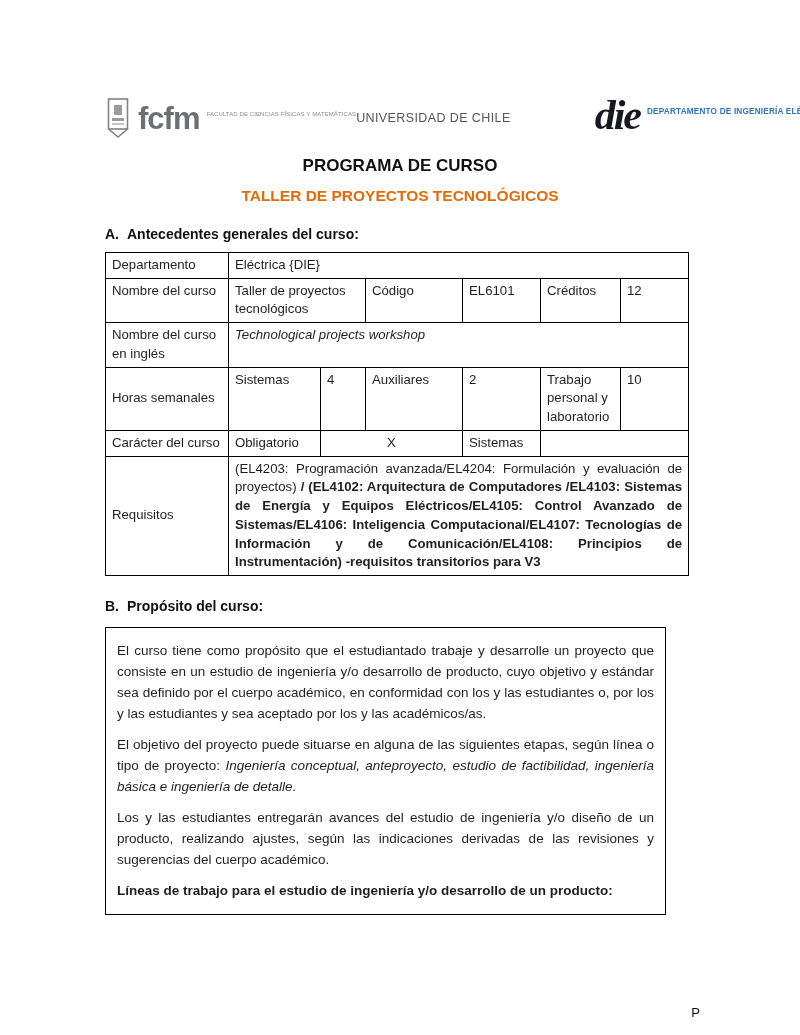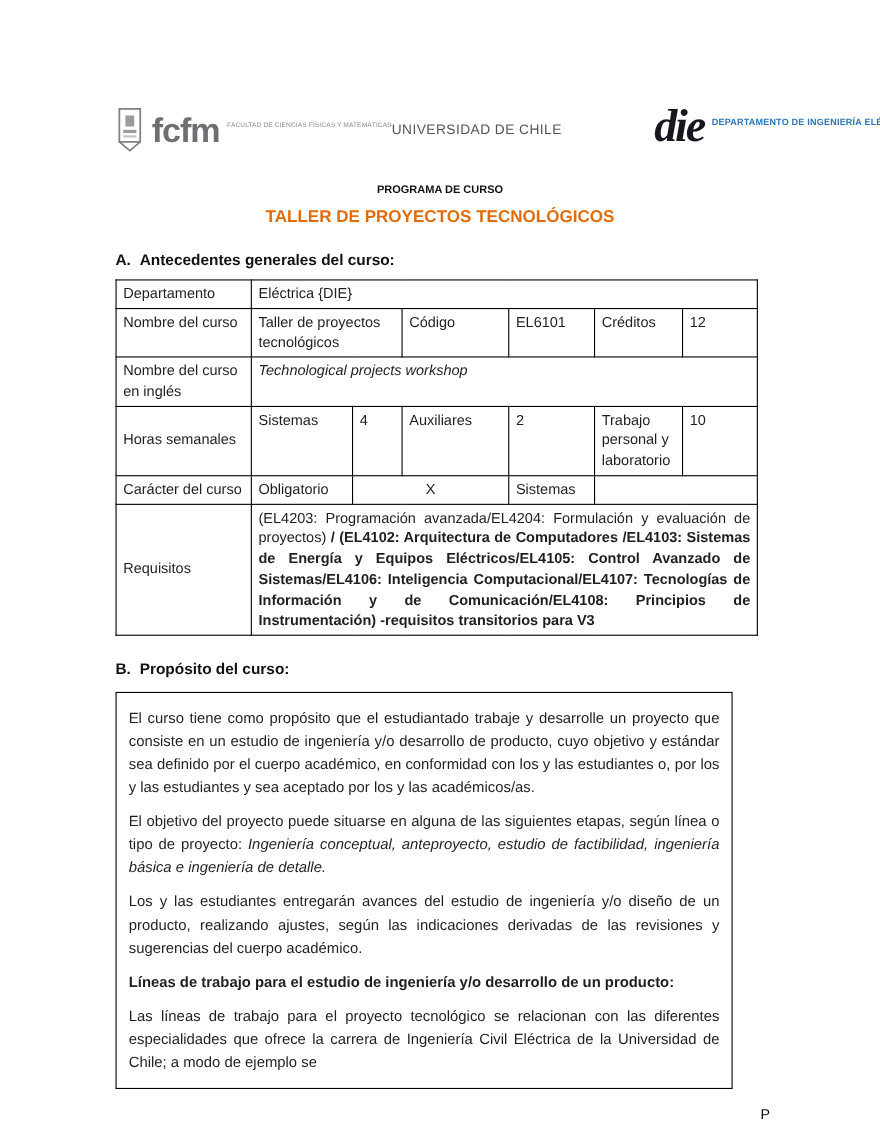--- a/index.html
+++ b/index.html
@@ -17,21 +17,21 @@
   .logo-lines { display:flex; justify-content:center; }
   .fcfm-line1 { font-size:6px; color:#8a8b8e; letter-spacing:.1px; white-space:nowrap; margin-bottom:3px; }
   .fcfm-line2 { font-size:12.5px; color:#54555a; letter-spacing:.4px; white-space:nowrap; }
   .die-logo { display:flex; align-items:center; gap:7px; margin-left:84px; margin-top:3px; }
   .die-acronym { font-family:"Liberation Serif", serif; font-style:italic; font-weight:bold;
                  font-size:42px; color:#17171f; line-height:.75; letter-spacing:-2px; }
   .die-line1 { font-size:8.2px; font-weight:bold; color:#2e75b6; letter-spacing:.2px; white-space:nowrap; margin-bottom:2px; }
   .die-line2 { font-size:15px; color:#77787b; letter-spacing:.2px; white-space:nowrap; }
 
   
-  .doc-title   { text-align:center; font-size:10px; font-weight:bold; color:#111; margin-top:24px; }
+  .doc-title   { text-align:center; font-size:17px; font-weight:bold; color:#111; margin-top:13px; }
   .course-title{ text-align:center; font-size:15.5px; font-weight:bold; color:#e36c0a; margin-top:11px; }
 
   
   .sec-heading { display:flex; gap:8px; font-weight:bold; font-size:14px; color:#111; }
   .sec-a { margin-top:21px; }
   .sec-b { margin-top:22px; }
 
   
   .info-table { border-collapse:collapse; table-layout:fixed; width:583px; margin-top:10px; }
   .info-table td { border:1px solid #000; padding:3px 6px; font-size:13.2px; line-height:1.42;
@@ -146,18 +146,17 @@
     <span>Propósito del curso:</span>
   </div>
 
   <div class="purpose-box">
     <p>El curso tiene como propósito que el estudiantado trabaje y desarrolle un proyecto que consiste en un estudio de ingeniería y/o desarrollo de producto, cuyo objetivo y estándar sea definido por el cuerpo académico, en conformidad con los y las estudiantes o, por los y las estudiantes y sea aceptado por los y las académicos/as.</p>
     <p>
       <span>El objetivo del proyecto puede situarse en alguna de las siguientes etapas, según línea o tipo de proyecto: </span><em>Ingeniería conceptual, anteproyecto, estudio de factibilidad, ingeniería básica e ingeniería de detalle.</em>
     </p>
     <p>Los y las estudiantes entregarán avances del estudio de ingeniería y/o diseño de un producto, realizando ajustes, según las indicaciones derivadas de las revisiones y sugerencias del cuerpo académico.</p>
     <p class="bold">Líneas de trabajo para el estudio de ingeniería y/o desarrollo de un producto:</p>
-    <p>Las líneas de trabajo para el proyecto tecnológico se relacionan con las diferentes especialidades que ofrece la carrera de Ingeniería Civil Eléctrica de la Universidad de Chile; a modo de ejemplo se</p>
   </div>
 
   <div class="footer-mark">P</div>
 
 </div>
 
 </body></html>

